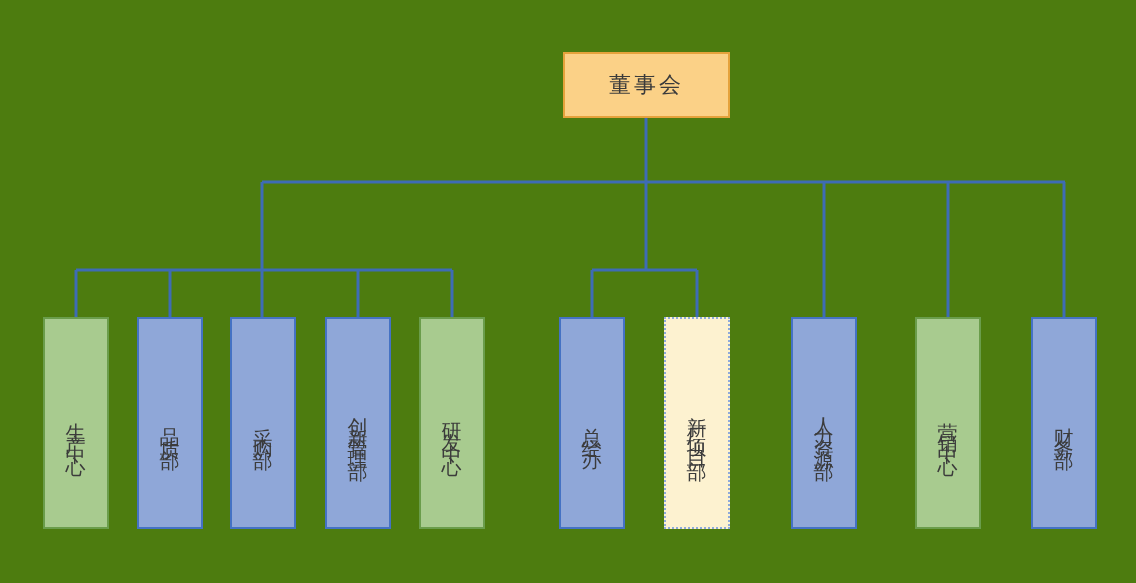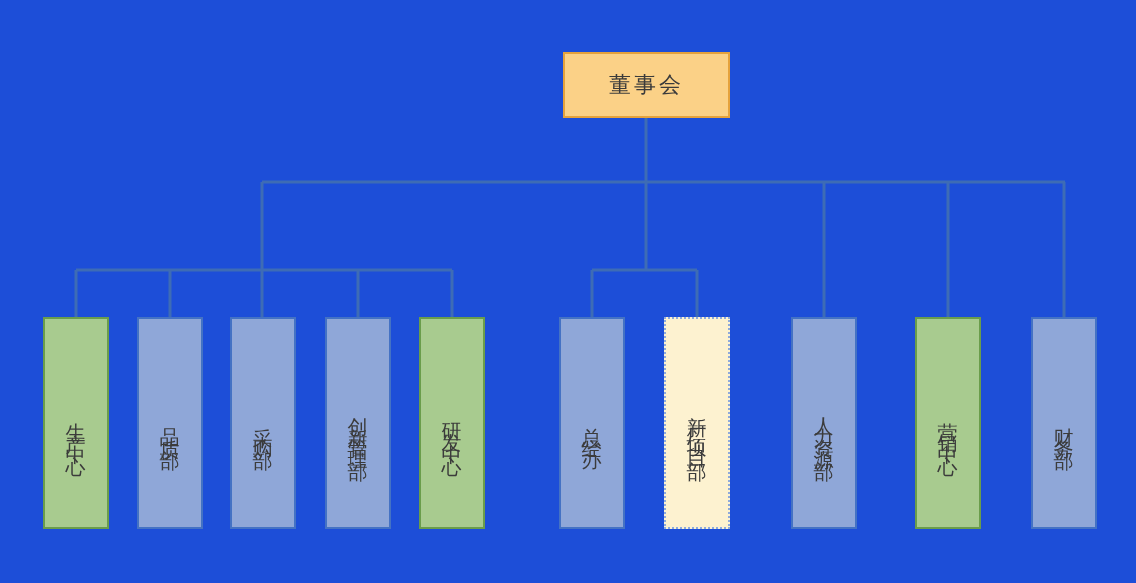--- a/index.html
+++ b/index.html
@@ -5,21 +5,21 @@
   html, body {
     margin: 0;
     padding: 0;
     background: #ffffff;
     font-family: "Liberation Sans", "DejaVu Sans", sans-serif;
   }
   #canvas {
     position: relative;
     width: 1136px;
     height: 583px;
-    background: #1d4ed8;
+    background: #4d7c0f;
     overflow: hidden;
   }
   #connectors {
     position: absolute;
     left: 0;
     top: 0;
     pointer-events: none;
   }
   #connectors line {
     stroke: var(--line, #3E6CB5);

